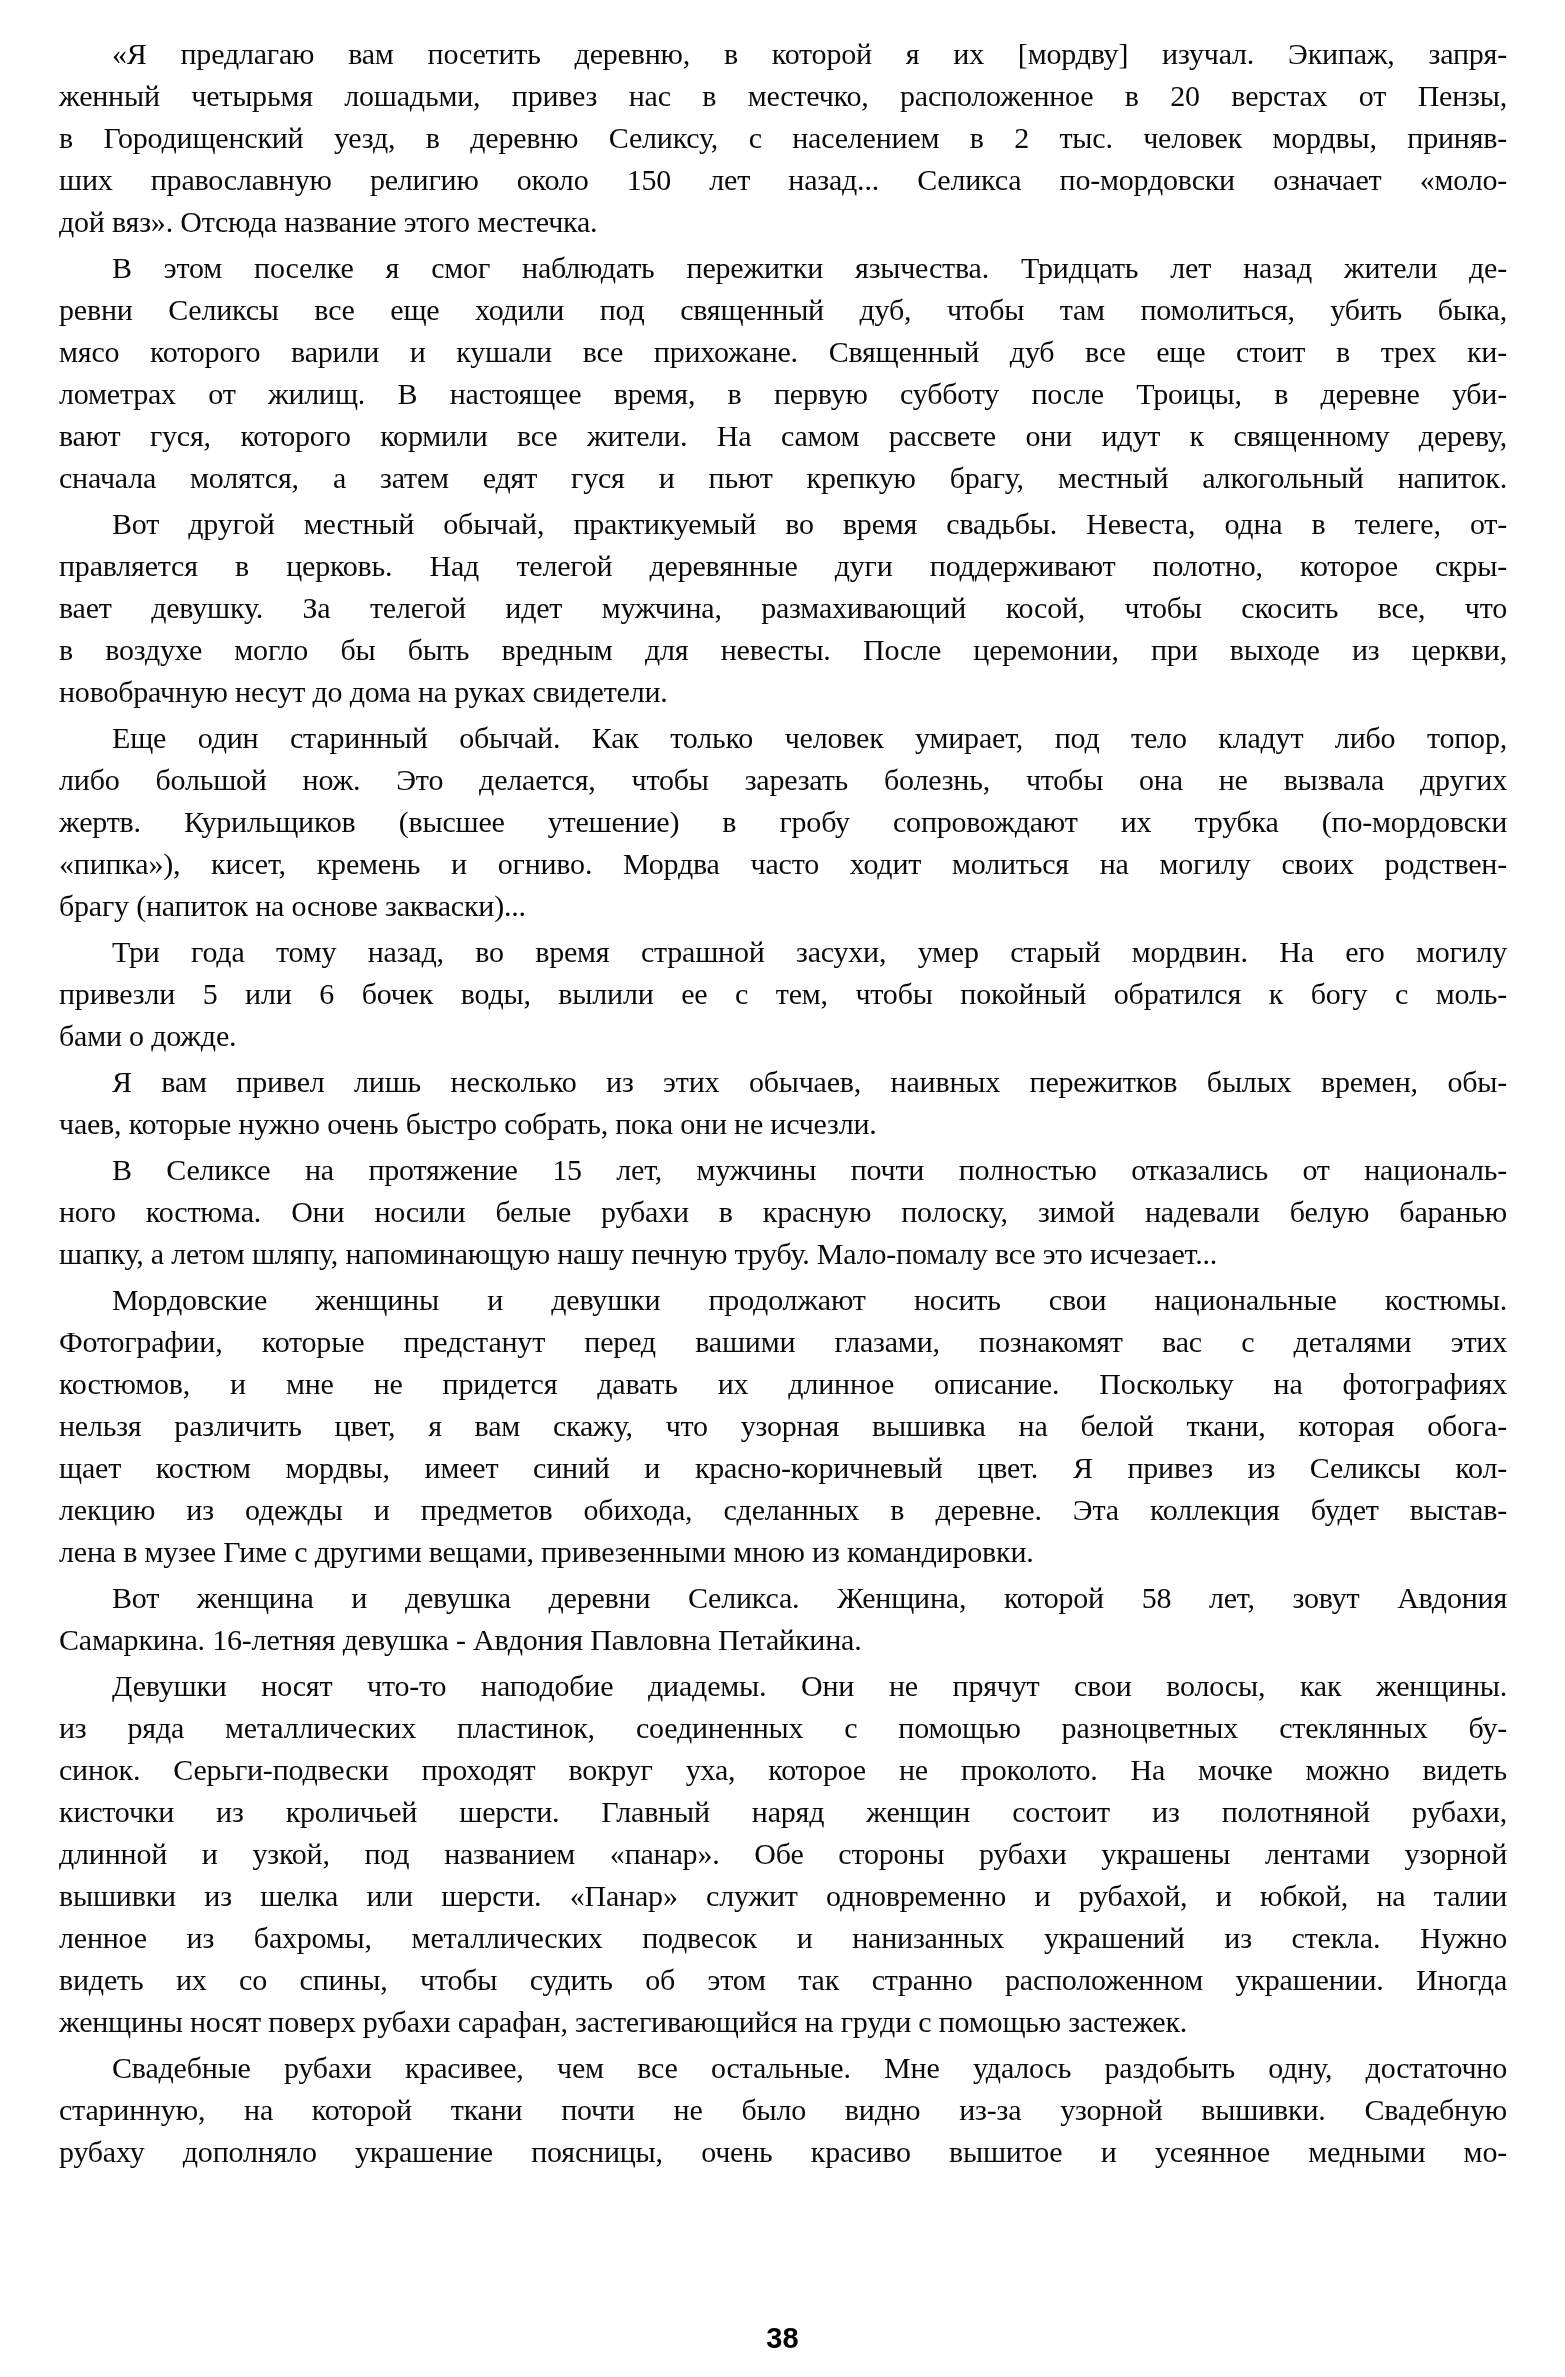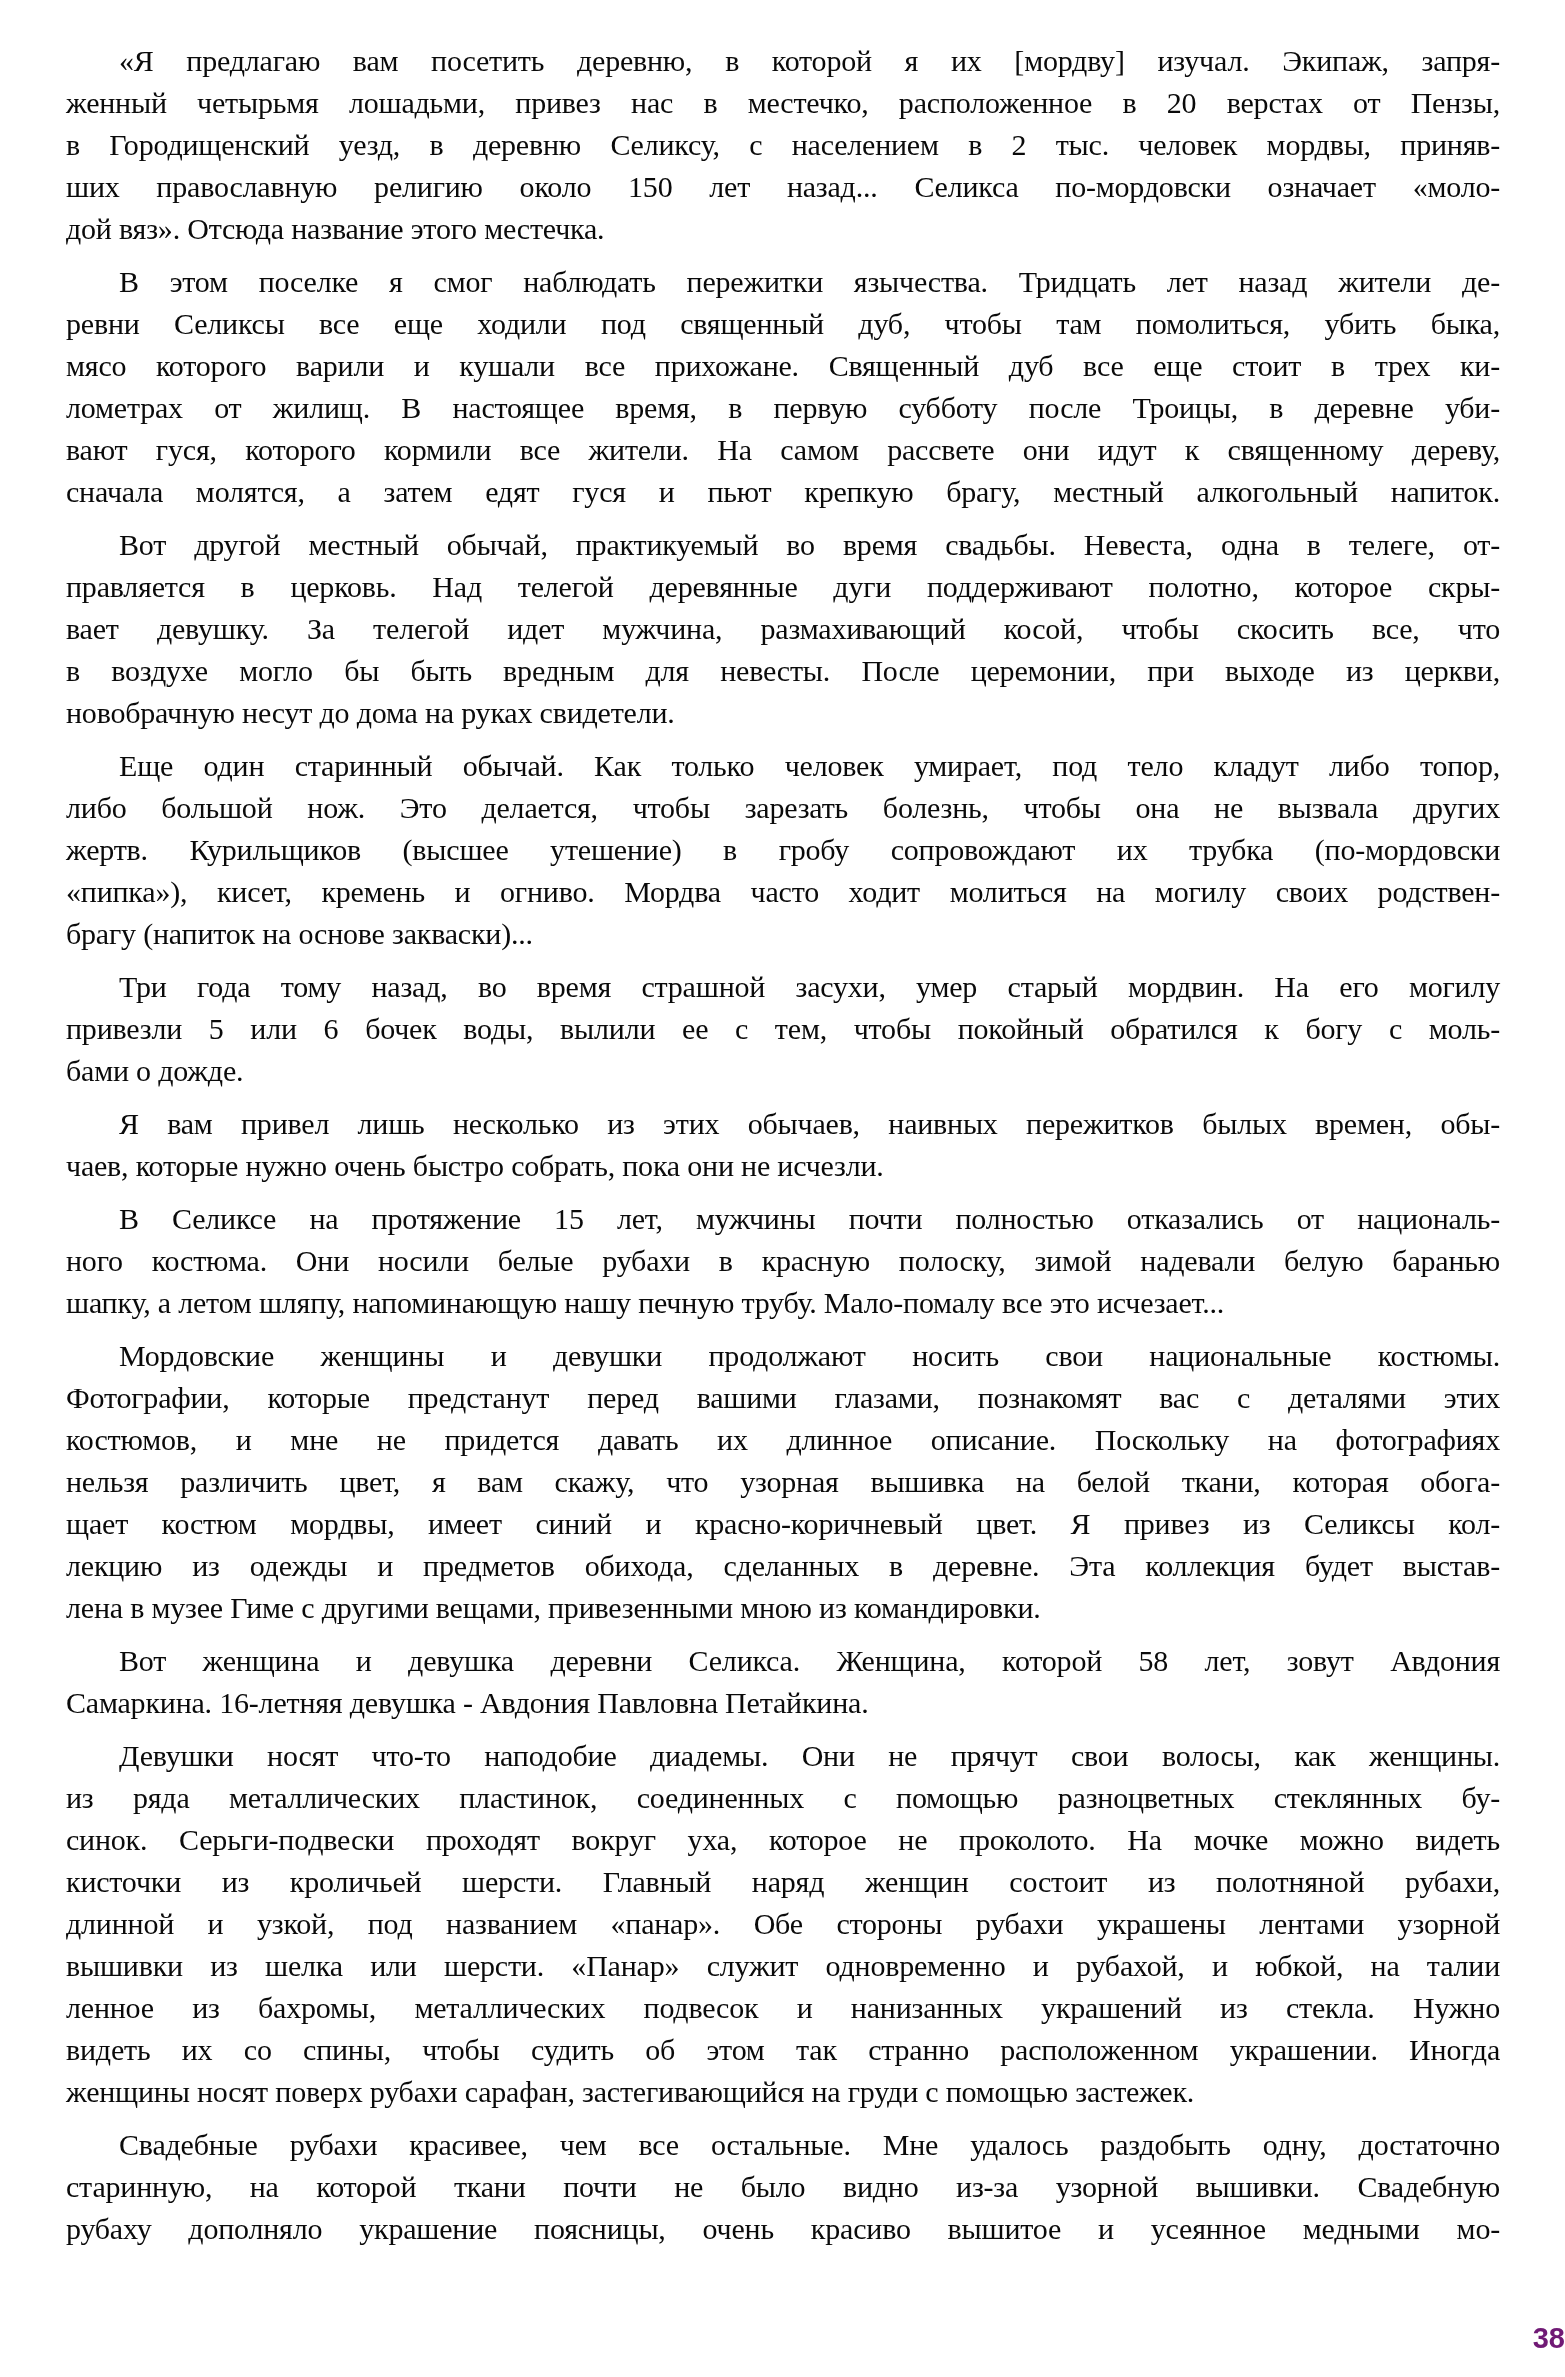--- a/index.html
+++ b/index.html
@@ -16,21 +16,21 @@
     font-family: "Liberation Serif", serif;
     color: #0a0a0a;
   }
   .text-block {
     position: absolute;
     left: 55px;
     top: 29px;
     width: 1456px;
   }
   .paragraph {
-    margin: 11px;
+    margin: 4px;
     padding: 0;
   }
   .line {
     font-size: 30px;
     line-height: 42px;
     letter-spacing: -0.2px;
     text-align: justify;
     text-align-last: justify;
     hyphens: none;
   }
@@ -38,25 +38,25 @@
     text-indent: 53px;
   }
   .line.last {
     text-align-last: left;
   }
   .page-number {
     position: absolute;
     top: 2322px;
     left: 0;
     width: 100%;
-    text-align: right;
+    text-align: center;
     font-family: "Liberation Sans", sans-serif;
     font-size: 29px;
     font-weight: 700;
-    color: #701a75;
+    color: #000000;
   }
 </style>
 </head>
 <body>
 
 <div class="page">
   <div class="text-block">
       <div class="paragraph">
         <div class="line first">«Я предлагаю вам посетить деревню, в которой я их [мордву] изучал. Экипаж, запря-</div>
         <div class="line">женный четырьмя лошадьми, привез нас в местечко, расположенное в 20 верстах от Пензы,</div>

